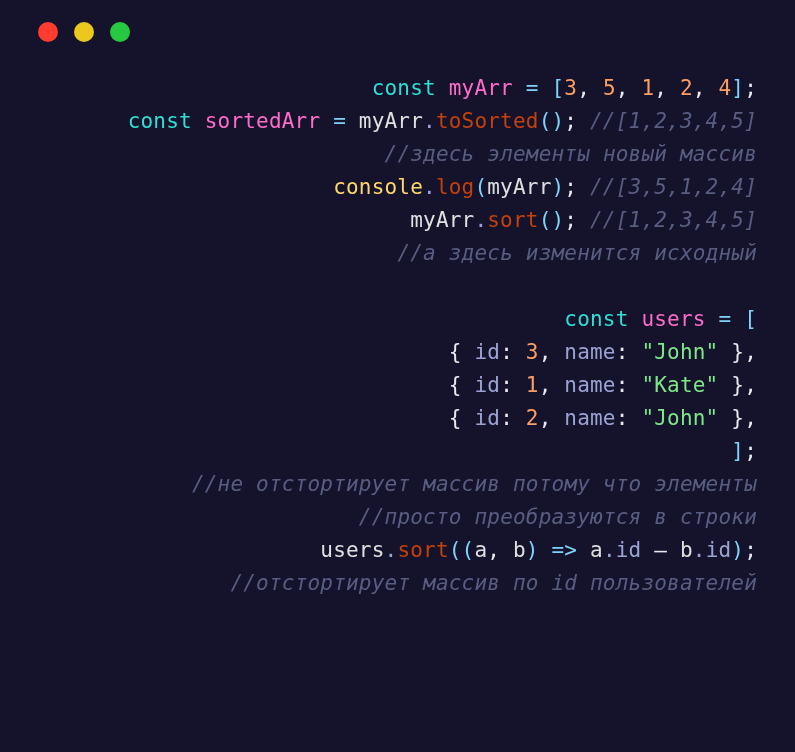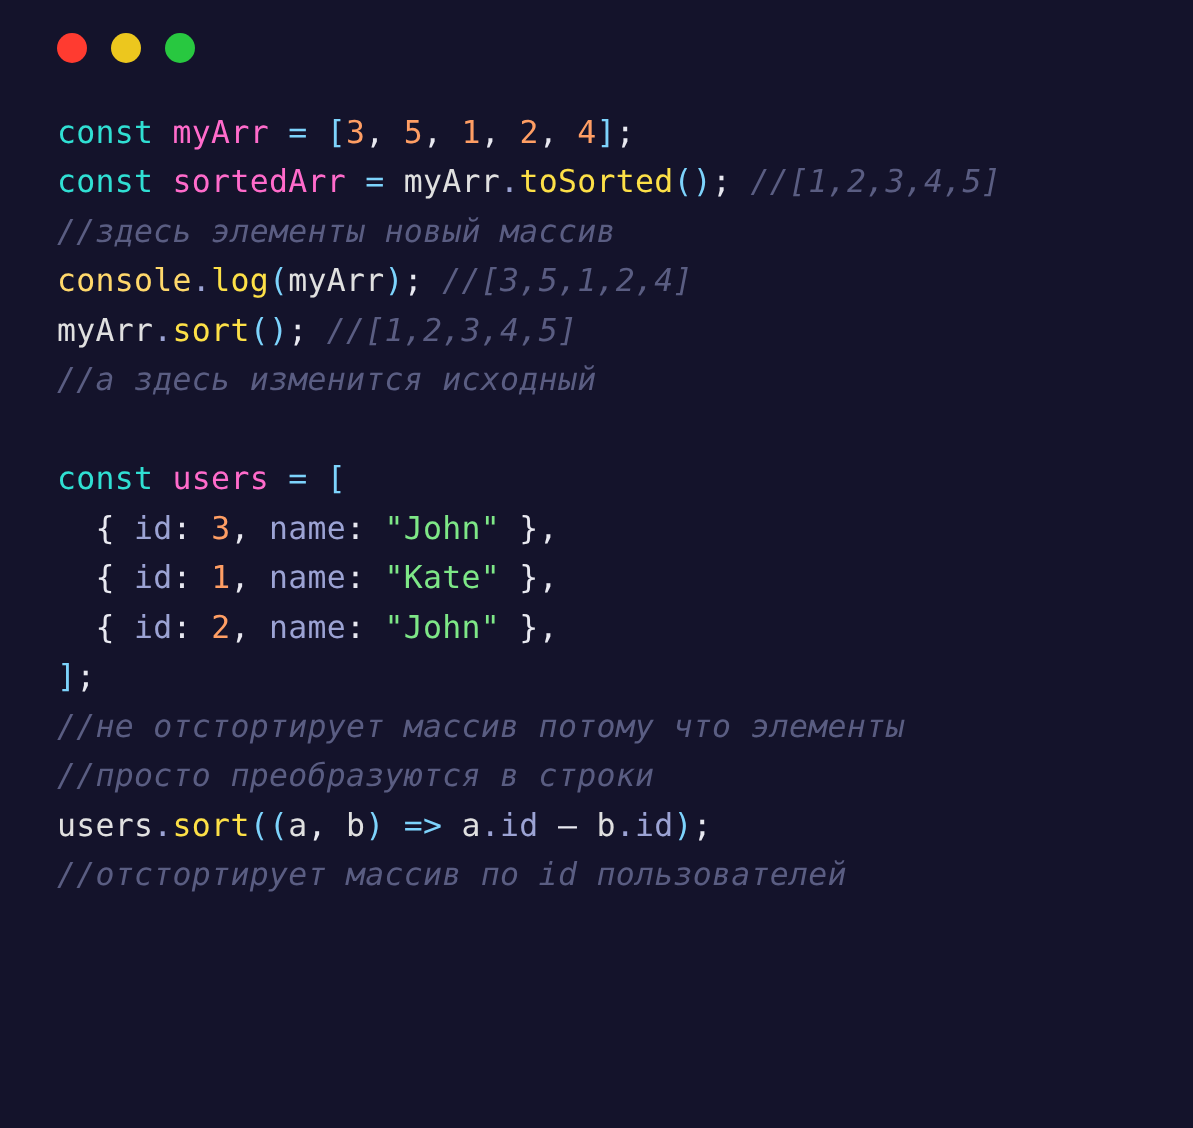--- a/index.html
+++ b/index.html
@@ -29,28 +29,28 @@
   }
   .red { background: #ff3b30; }
   .yellow { background: #ecc71e; }
   .green { background: #28c840; }
   .code {
     padding: 0 38px;
     font-size: 21px;
     line-height: 1.57;
     letter-spacing: 0.2px;
   }
-  .line { white-space: pre; font-style: normal; }
+  .line { white-space: pre; font-style: normal; text-align: right; }
   .kw { color: #30dfd3; }       
   .var1 { color: #ff6bcb; }      
   .var2 { color: #e0e0e0; }      
   .punct { color: #7dd3fc; }     
   .white { color: #e8e8f0; }     
   .num { color: #ff9e64; }       
-  .method { color: #fde047; }    
+  .method { color: #c2410c; }    
   .console { color: #ffd86b; }   
   .comment { color: #5a5d82; font-style: italic; }
   .prop { color: #9ca3d4; }      
   .str { color: #7ee787; }       
   .dot-op { color: #9ca3d4; }
 </style>
 </head>
 <body>
 
 <div class="window">

